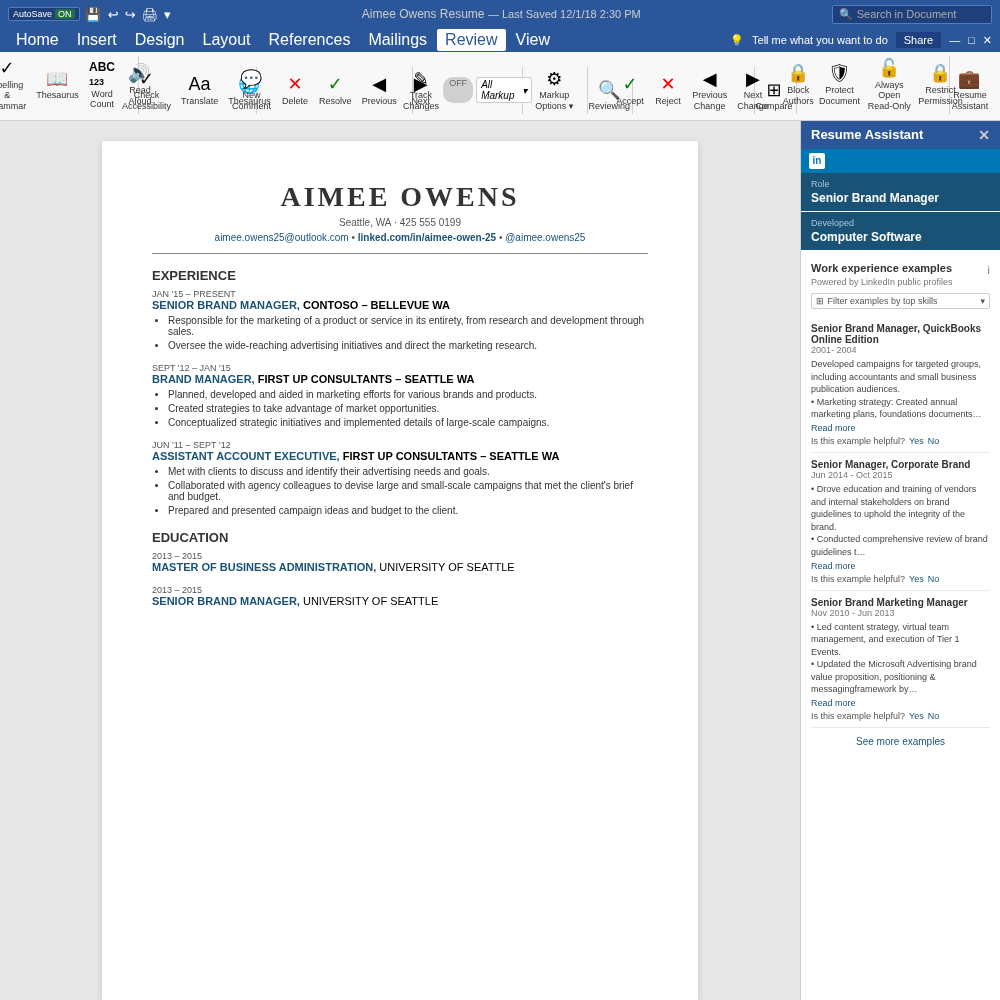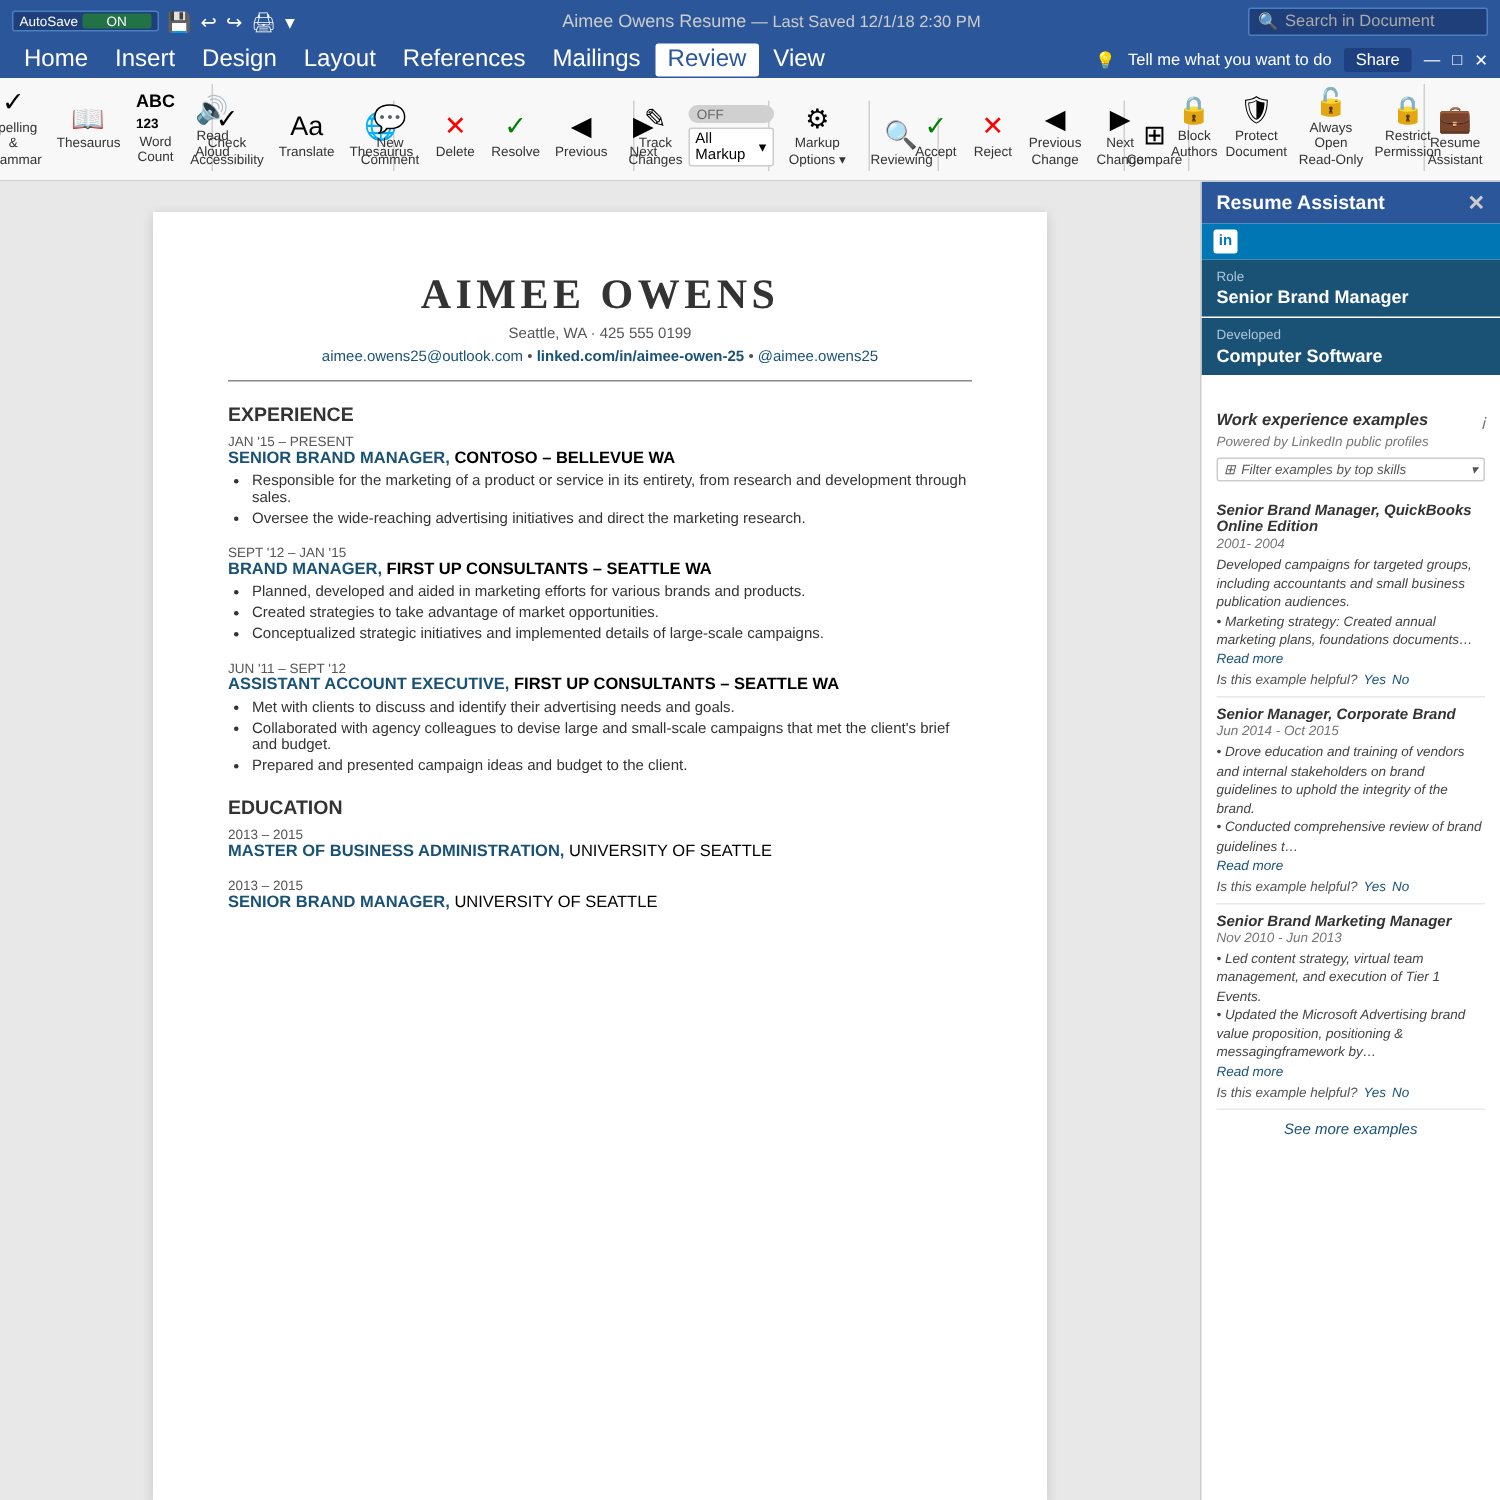--- a/index.html
+++ b/index.html
@@ -10,21 +10,21 @@
       background: #2b579a;
       height: 28px;
       display: flex;
       align-items: center;
       justify-content: space-between;
       padding: 0 8px;
       color: white;
     }
     .title-bar-left { display: flex; align-items: center; gap: 6px; font-size: 11px; }
     .autosave-badge { background: #1e3f7a; border: 1px solid #4a7fc1; border-radius: 2px; padding: 1px 4px; font-size: 9px; display: flex; align-items: flex-start; gap: 3px; }
-    .autosave-on { background: #217346; color: white; border-radius: 2px; padding: 0 16px; font-size: 9px; }
+    .autosave-on { background: #217346; color: white; border-radius: 2px; padding: 0 3px; font-size: 9px; }
     .title-bar-center { font-size: 12px; color: #ccc; }
     .title-bar-right { display: flex; align-items: center; gap: 8px; }
     .search-box { background: #1e3f7a; border: 1px solid #4a7fc1; border-radius: 2px; padding: 2px 6px; color: #aaa; font-size: 11px; width: 160px; display: flex; align-items: center; gap: 4px; }
 
     
     .menu-bar {
       background: #2b579a;
       height: 24px;
       display: flex;
       align-items: center;
@@ -71,20 +71,21 @@
     .track-dropdown {
       display: flex;
       align-items: center;
       border: 1px solid #ccc;
       border-radius: 2px;
       padding: 1px 4px;
       font-size: 10px;
       background: white;
       cursor: pointer;
       gap: 4px;
+      font-style: italic;
     }
     .toggle-off {
       background: #d0d0d0;
       border-radius: 10px;
       padding: 1px 6px;
       font-size: 9px;
       color: #666;
     }
 
     
@@ -199,22 +200,21 @@
     .panel-field-value { font-size: 12px; font-weight: 600; }
 
     .panel-industry {
       padding: 6px 10px;
       background: #1a5276;
       color: white;
       margin-top: 1px;
     }
 
     .panel-section {
-      padding: 24px 10px;
-      font-style: italic;
+      padding: 12px 10px;
     }
     .panel-section-title {
       font-size: 11px;
       font-weight: bold;
       color: #333;
       margin-bottom: 2px;
     }
     .panel-section-subtitle {
       font-size: 9px;
       color: #777;
@@ -360,21 +360,21 @@
       </div>
     </div>
   </div>
 
   <div class="ribbon-group">
     <div class="ribbon-group-buttons">
       <div class="ribbon-btn">
         <span class="ribbon-btn-icon">✎</span>
         <span class="ribbon-btn-label">Track<br>Changes</span>
       </div>
-      <div style="display:flex;flex-direction:column;gap:3px;">
+      <div style="display:flex;flex-direction:row;gap:3px;">
         <div class="toggle-off">OFF</div>
         <div class="track-dropdown">
           <span>All Markup</span>
           <span>▾</span>
         </div>
       </div>
     </div>
   </div>
 
   <div class="ribbon-group">

